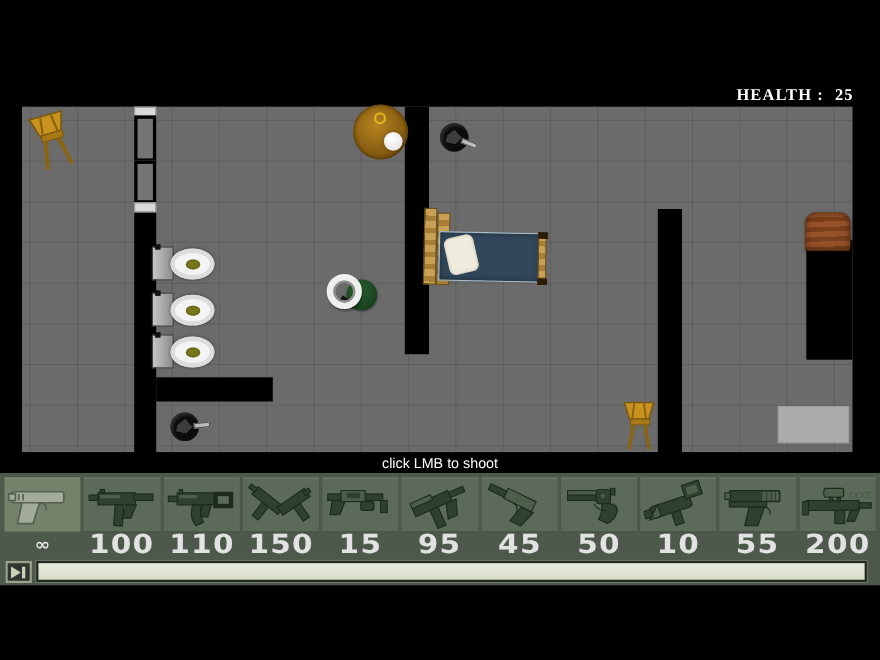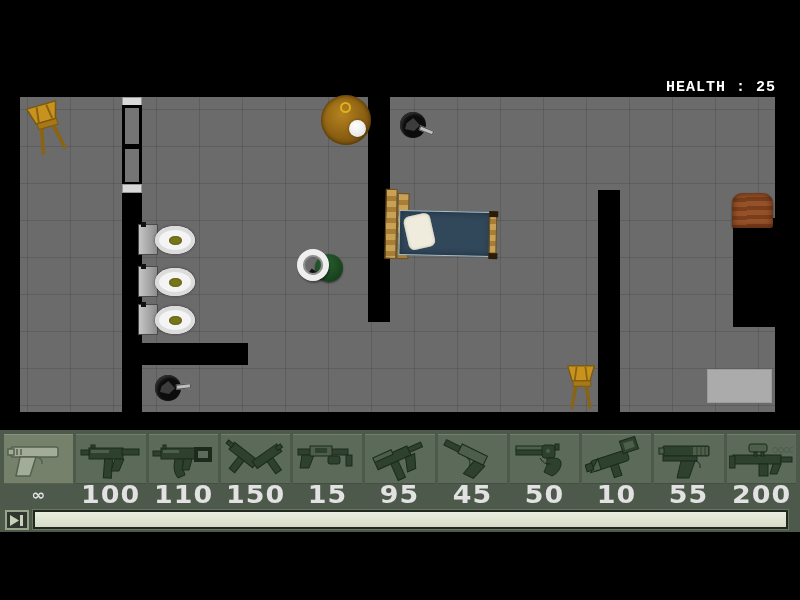--- a/index.html
+++ b/index.html
@@ -1,21 +1,21 @@
 <!DOCTYPE html>
 <html><head>
 <meta charset="utf-8">
 <style>
   html,body{margin:0;padding:0;background:#000;}
   #stage{position:relative;width:800px;height:600px;background:#000;overflow:hidden;
          font-family:"Liberation Sans",sans-serif;}
 
   
   #health{position:absolute;top:79px;right:24px;color:#fff;
-          font-family:Liberation Mono, monospace;font-weight:bold;font-size:15px;letter-spacing:1px;}
+          font-family:Liberation Serif, serif;font-weight:bold;font-size:15px;letter-spacing:1px;}
   #health .val{margin-left:10px;}
 
   
   #map{position:absolute;left:20px;top:97px;width:755px;height:315px;
        background-color:#6b6b6b;
        background-image:linear-gradient(rgba(0,0,0,.12) 1px,transparent 1px),
                         linear-gradient(90deg,rgba(0,0,0,.12) 1px,transparent 1px);
        background-size:43px 37px;background-position:7px 12px;}
   .wall{position:absolute;background:#000;}
 
@@ -194,20 +194,21 @@
       <div class="gun" style="left:21px;top:9px;width:15px;height:5px;transform:rotate(-6deg);"></div>
     </div>
 
     <div id="player">
       <div class="pgun"></div>
     </div>
     <div id="crosshair"></div>
 
   </div>
 
+  <div id="message">click LMB to shoot</div>
 
   <div id="weapon-bar">
     <div id="slots">
         <div class="slot selected">
           <svg width="64" height="46" viewBox="0 0 64 46">
             <g stroke="#55604e" stroke-width="1.5" fill="#a3ac99">
               <rect x="4" y="11" width="47" height="10" rx="2"></rect>
               <rect x="1" y="13" width="6" height="6"></rect>
               <path d="M13,21 h16 l-6,19 h-14 z"></path>
               <line x1="10" y1="13" x2="10" y2="19"></line>

